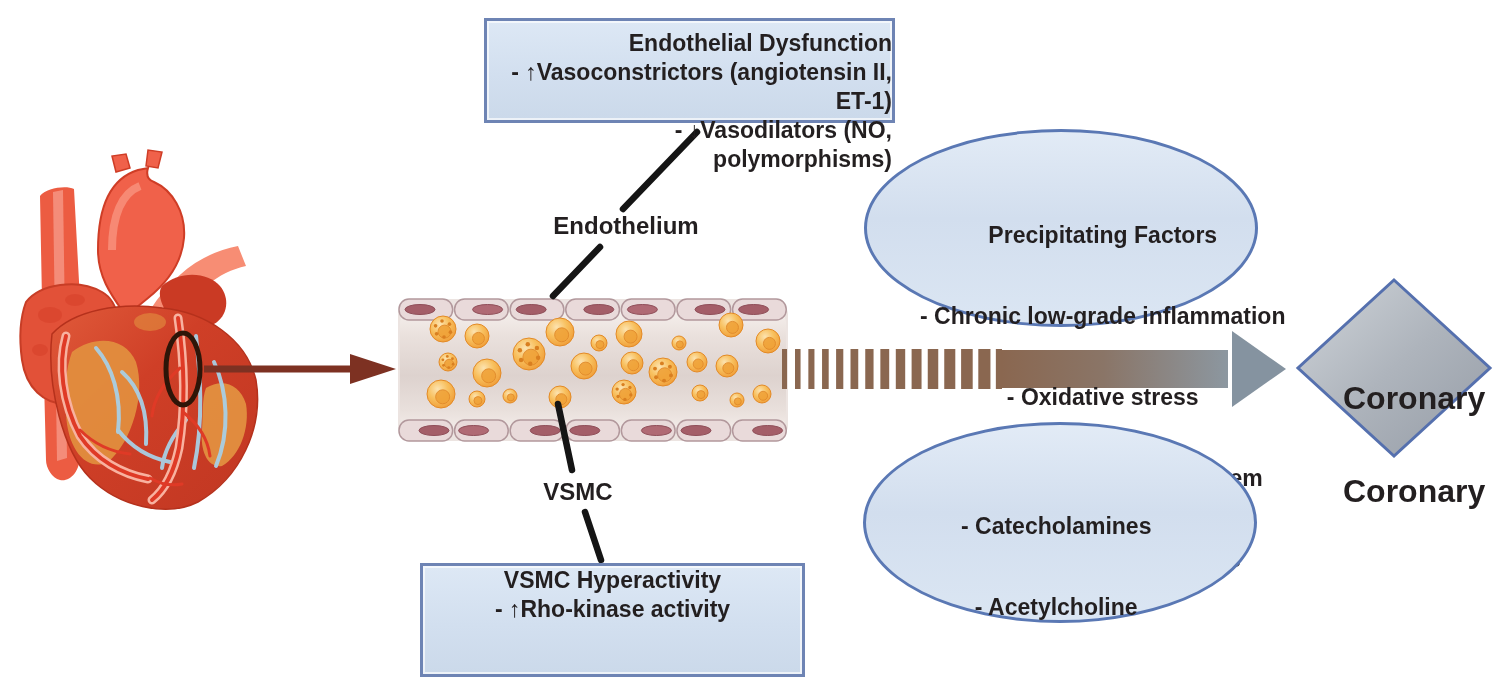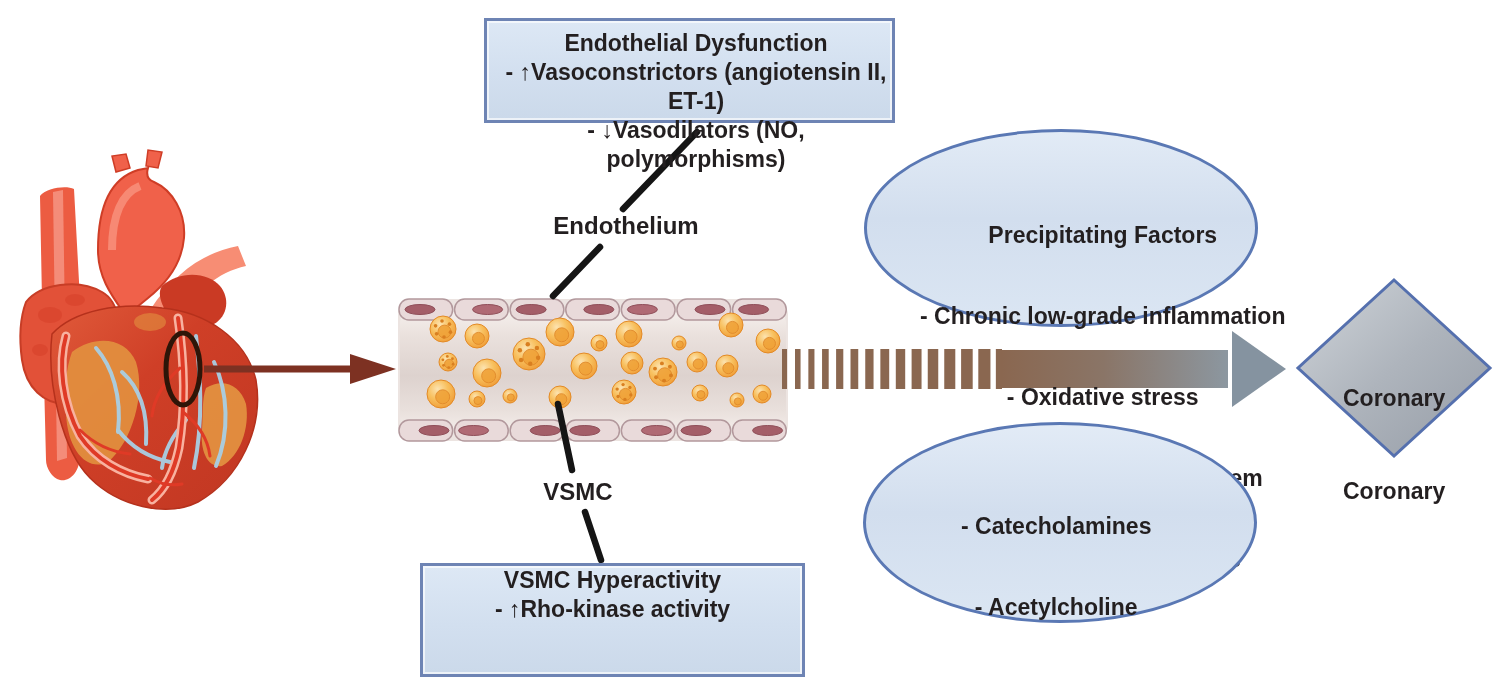--- a/index.html
+++ b/index.html
@@ -10,36 +10,36 @@
   .stage svg{position:absolute;left:0;top:0;}
   .txt{position:absolute;white-space:pre;}
   .box{
     position:absolute;
     background:linear-gradient(180deg,#dde8f5 0%,#d2dfef 55%,#cbd9ea 100%);
     border:3px solid #6e84b4;
     box-shadow:inset 0 0 0 2px rgba(255,255,255,0.65);
     box-sizing:border-box;
     font-weight:bold;font-size:23px;line-height:29px;
   }
-  .box-endo{left:484px;top:18px;width:411px;height:105px;padding:8px 0 0 13px;text-align:center;}
+  .box-endo{left:484px;top:18px;width:411px;height:105px;padding:8px 0 0 13px;text-align:right;}
   .box-vsmc{left:420px;top:563px;width:385px;height:114px;text-align:center;}
   .oval{
     position:absolute;border:3px solid #5a78b4;border-radius:50%;
     background:linear-gradient(180deg,#e2ebf6 0%,#d2deee 45%,#dbe6f3 100%);
     box-sizing:border-box;
   }
   .oval-precip{left:864px;top:129px;width:394px;height:198px;}
   .oval-vaso{left:863px;top:422px;width:394px;height:201px;}
   .oval-text{position:absolute;font-weight:bold;font-size:23px;line-height:27px;text-align:center;white-space:pre;}
   .oval-precip .oval-text{left:53px;top:36px;}
   .oval-vaso .oval-text{left:95px;top:34px;}
   .lbl{position:absolute;font-weight:bold;font-size:24px;text-align:center;}
   .lbl-endothelium{left:541px;top:212px;width:170px;}
   .lbl-vsmc{left:498px;top:478px;width:160px;}
-  .diamond-text{left:1343px;top:321px;font-weight:bold;font-size:23px;line-height:31px;text-align:left;}
+  .diamond-text{left:1343px;top:321px;font-weight:bold;font-size:32px;line-height:31px;text-align:left;}
 </style>
 </head>
 <body>
 
 <div class="stage">
 
   <svg width="1499" height="698" viewBox="0 0 1499 698">
     <defs>
       <linearGradient id="lumenGrad" x1="0" y1="0" x2="0" y2="1">
         <stop offset="0" stop-color="#f5efec"></stop>

